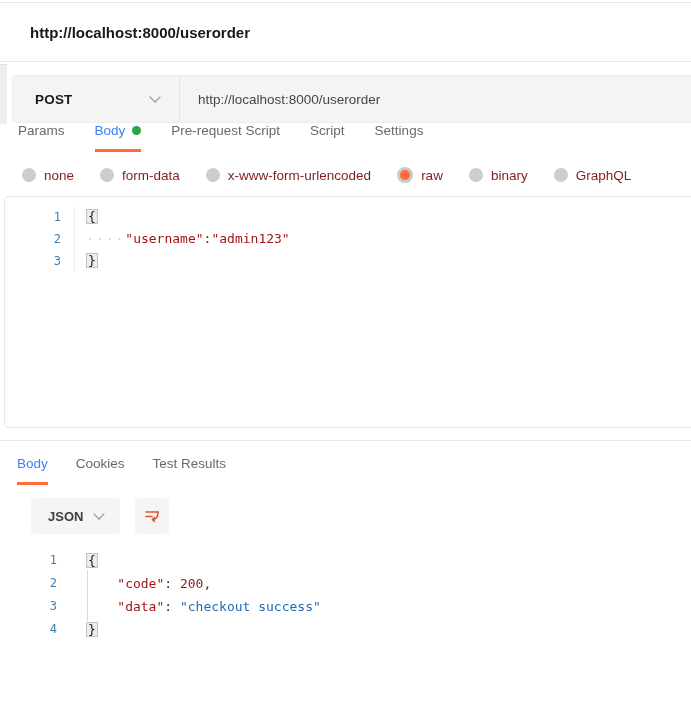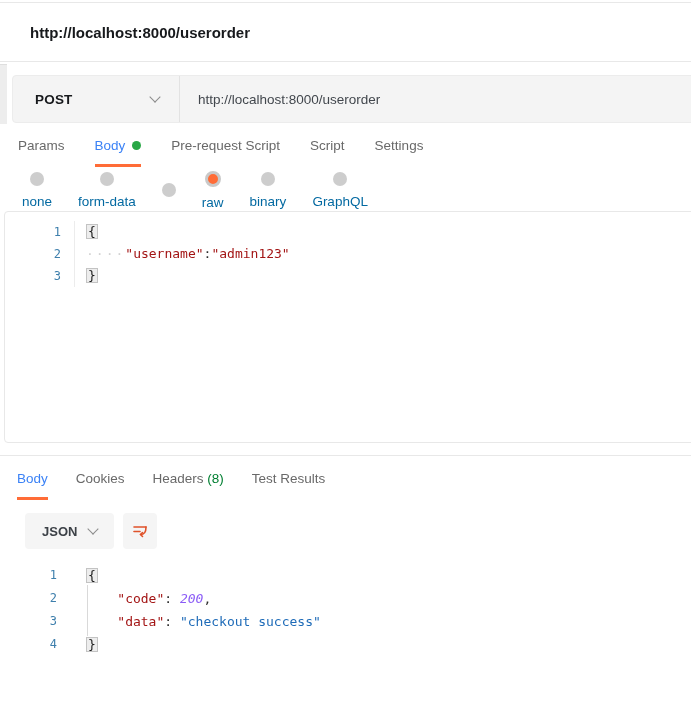--- a/index.html
+++ b/index.html
@@ -25,53 +25,53 @@
   .method-select {
     width:166px; display:flex; align-items:center; justify-content:space-between;
     padding:0 20px 0 22px; cursor:pointer;
   }
   .method-label { font-size:13.5px; font-weight:700; letter-spacing:.2px; }
   .chev { width:8px; height:8px; border-right:1.6px solid #8b8b8b; border-bottom:1.6px solid #8b8b8b; transform:rotate(45deg); margin-top:-4px; }
   .vdivider { width:1px; background:#e2e2e2; }
   .url-field { flex:1; display:flex; align-items:center; padding-left:18px; font-size:13.5px; color:#42474d; }
 
   
-  .tabs-row { display:flex; align-items:flex-end; gap:30px; padding-left:18px; margin-top:15px; white-space:nowrap; }
+  .tabs-row { display:flex; align-items:flex-end; gap:30px; padding-left:18px; white-space:nowrap; }
   .tab { font-size:13.5px; color:#696969; padding-bottom:11px; border-bottom:3px solid transparent; cursor:pointer; }
   .tab.active { color:#3b82f6; border-bottom-color:#ff6c37; }
   .tab .count { color:#007f31; }
   .dot { display:inline-block; width:9px; height:9px; border-radius:50%; background:#29a746; margin-left:7px; }
 
   
   .modes-row { display:flex; align-items:center; gap:26px; padding-left:22px; height:42px; margin-top:2px; white-space:nowrap; }
-  .mode { display:flex; align-items:center; gap:8px; font-size:13.5px; color:#0369a1; cursor:pointer;flex-direction:column; }
+  .mode { display:flex; align-items:center; gap:8px; font-size:13.5px; color:#7f1d1d; cursor:pointer; }
   .radio { width:14px; height:14px; border-radius:50%; background:#cdcdcd; flex:none; }
   .radio.sel { width:16px; height:16px; background:#ff6c37; border:3px solid #c9c9c9; }
 
   
   .request-editor {
     margin-left:4px; width:695px; height:232px;
     border:1px solid #e8e8e8; border-radius:4px; padding-top:9px; background:#fff;
   }
   .code-line { display:flex; height:22px; line-height:22px; font-family:"DejaVu Sans Mono", monospace; font-size:13px; }
   .gutter { width:70px; padding-right:13px; text-align:right; color:#3e7fac; font-size:12px; flex:none; }
   .request-editor .gutter { border-right:1px solid #ececec; }
   .content { white-space:pre; padding-left:11px; }
   .tok-bracket { color:#1a1a1a; background:#ededed; box-shadow:inset 0 0 0 1px #c3c3c3; padding:0 2px; }
   .tok-ws { color:#d2d2d2; letter-spacing:2px; }
   .tok-string { color:#a31515; }
   .tok-key { color:#a31515; }
   .tok-plain { color:#2b2b2b; }
-  .tok-number { color:#8b5cf6;font-style:italic; }
+  .tok-number { color:#7f1d1d; }
   .tok-string_value { color:#1e6bb8; }
 
   
   .resp-sep { border-top:1px solid #e8e8e8; margin-top:12px; }
   .response-tabs { display:flex; align-items:flex-end; gap:28px; padding:15px 0 0 17px; }
-  .toolbar { display:flex; gap:9px; margin:13px 0 0 16px; height:36px; }
+  .toolbar { display:flex; gap:15px; margin:13px 0 0 16px; height:36px; }
   .seg-group { display:flex; background:#f5f5f5; border-radius:4px; }
   .json-btn { display:flex; align-items:center; gap:12px; background:#f5f5f5; border-radius:4px; padding:0 17px; font-size:13px; font-weight:600; color:#3c4147; cursor:pointer; }
   .wrap-btn { width:34px; background:#f5f5f5; border-radius:4px; display:flex; align-items:center; justify-content:center; cursor:pointer; }
   .response-editor { margin-top:15px; position:relative; }
   .response-editor .code-line { height:23px; line-height:23px; }
   .response-editor .content { padding-left:16px; }
   .indent-guide { position:absolute; left:87px; top:21px; width:1px; height:51px; background:#d9d9d9; }
 </style>
 </head>
 <body>
@@ -105,20 +105,21 @@
     <div class="mode">
       <span class="radio"></span>
       <span>none</span>
     </div>
     <div class="mode">
       <span class="radio"></span>
       <span>form-data</span>
     </div>
     <div class="mode">
       <span class="radio"></span>
+      <span>x-www-form-urlencoded</span>
     </div>
     <div class="mode">
       <span class="radio sel"></span>
       <span>raw</span>
     </div>
     <div class="mode">
       <span class="radio"></span>
       <span>binary</span>
     </div>
     <div class="mode">
@@ -140,21 +141,20 @@
       <div class="gutter">3</div>
       <div class="content"><span class="tok-bracket">}</span></div>
     </div>
   </div>
 
 <div class="resp-sep"></div>
 
 <div class="response-tabs" id="response-tabs">
     <div class="tab active"><span>Body</span></div>
     <div class="tab"><span>Cookies</span></div>
-    <div class="tab"><span>Headers</span><span class="count"> (8)</span></div>
     <div class="tab"><span>Test Results</span></div>
   </div>
 
 <div class="toolbar">
   <div class="seg-group" id="view-segments"></div>
   <div class="json-btn">
     <span>JSON</span>
     <span class="chev"></span>
   </div>
   <div class="wrap-btn">

